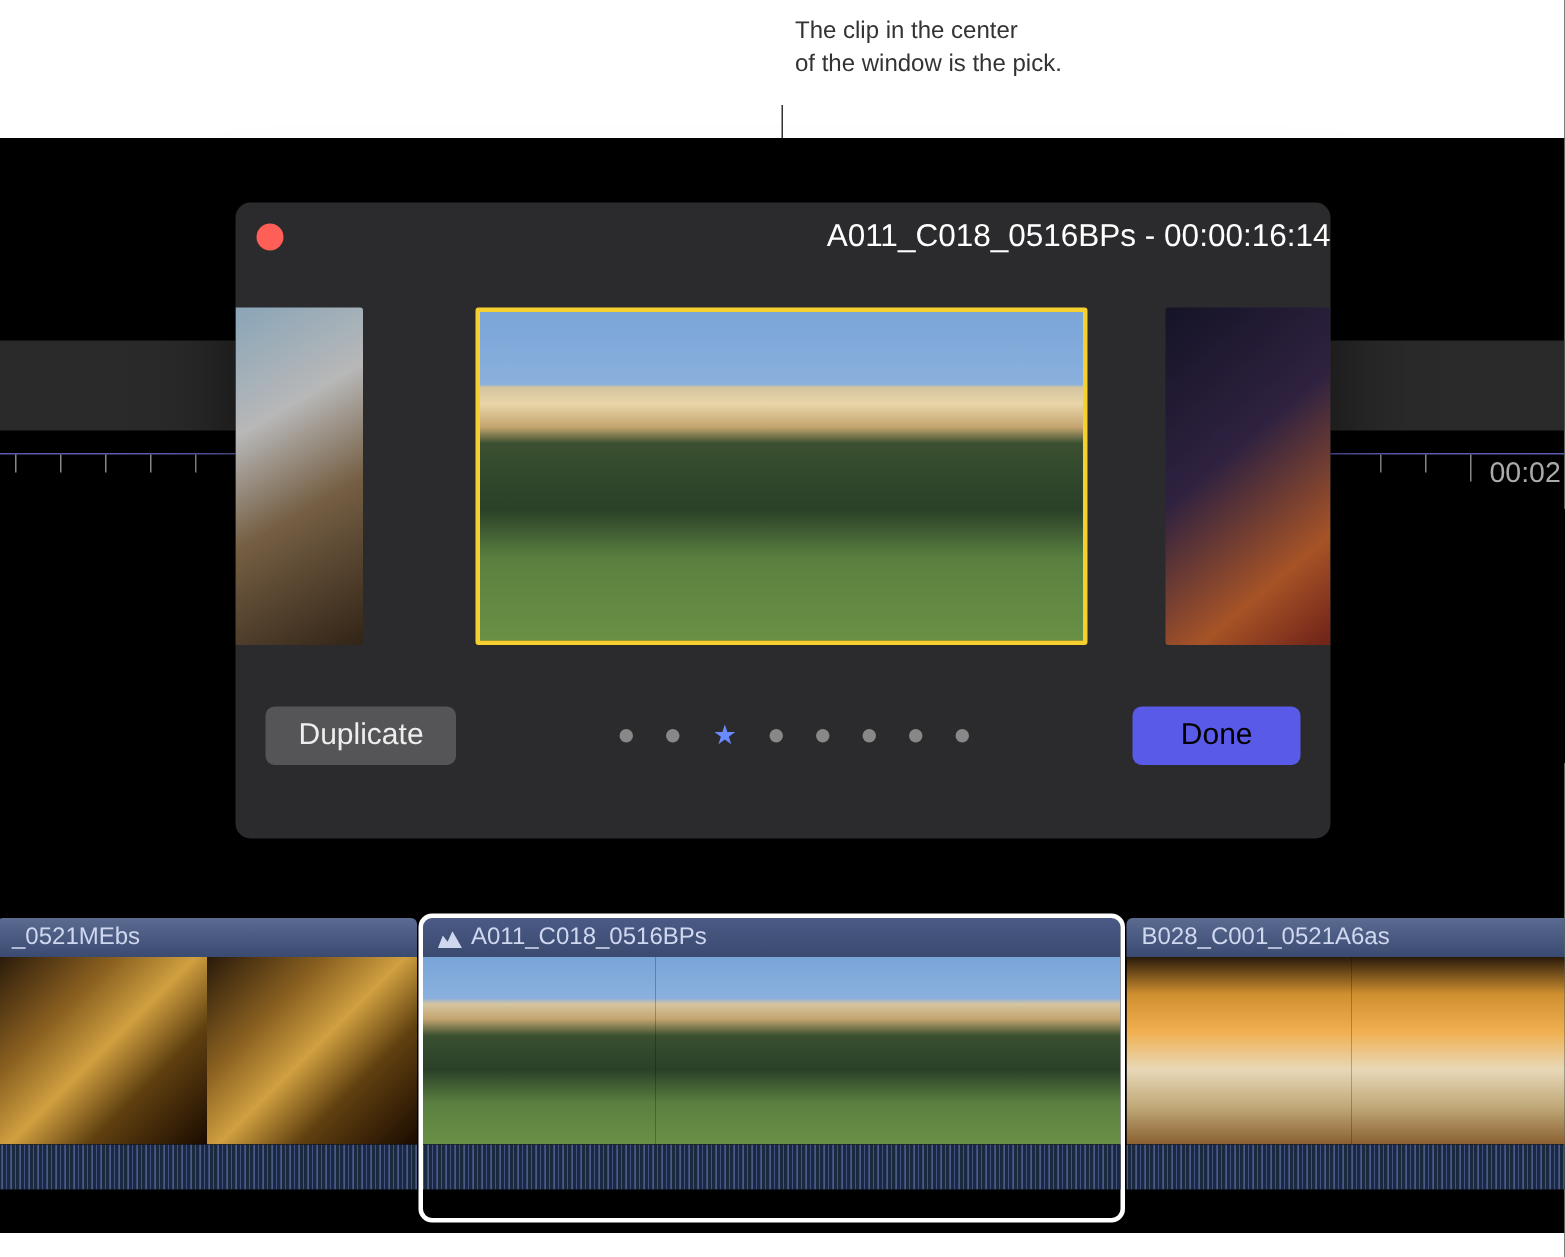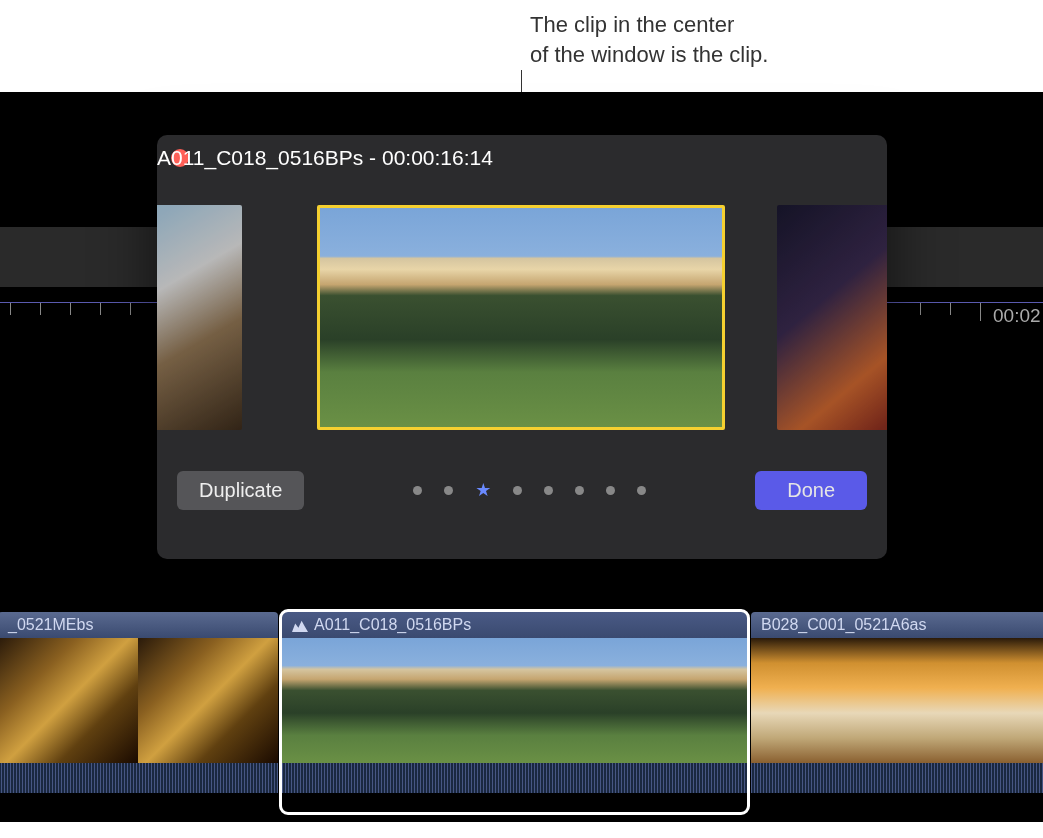--- a/index.html
+++ b/index.html
@@ -12,21 +12,21 @@
       height: 838px;
       background: white;
       font-family: -apple-system, BlinkMacSystemFont, "Helvetica Neue", Arial, sans-serif;
       overflow: hidden;
       position: relative;
     }
     .annotation {
       position: absolute;
       top: 10px;
       left: 530px;
-      font-size: 22px;
+      font-size: 16px;
       color: #333;
       line-height: 1.35;
     }
     .callout-line {
       position: absolute;
       left: 521px;
       top: 70px;
       width: 1px;
       height: 65px;
       background: #333;
@@ -94,21 +94,21 @@
       width: 18px;
       height: 18px;
       border-radius: 50%;
       background: #ff5f57;
       margin-right: 16px;
     }
     .window-title {
       position: absolute;
       left: 0;
       right: 0;
-      text-align: left;
+      text-align: right;
       color: #fff;
       font-size: 21px;
       font-weight: 500;
       pointer-events: none;
     }
     .carousel {
       height: 280px;
       position: relative;
       overflow: hidden;
     }
@@ -154,21 +154,21 @@
       font-size: 20px;
       border: none;
       cursor: pointer;
     }
     .btn-duplicate {
       background: #555558;
       color: #eee;
     }
     .btn-done {
       background: #5a5ae8;
-      color: #e5e5e5;
+      color: #000000;
       padding: 8px 32px;
     }
     .dots {
       display: flex;
       gap: 22px;
       align-items: center;
     }
     .dot {
       width: 9px;
       height: 9px;
@@ -255,21 +255,21 @@
       height: 14px;
       background: #d0d8f0;
       clip-path: polygon(0% 100%, 20% 40%, 40% 70%, 60% 20%, 80% 60%, 100% 100%);
     }
   </style>
 </head>
 <body>
 
 <div class="annotation">
   <div>The clip in the center</div>
-  <div>of the window is the clip.</div>
+  <div>of the window is the pick.</div>
 </div>
 <div class="callout-line"></div>
 
 <div class="app-area">
   <div class="dark-bar"></div>
 
   <div class="timeline-ruler">
     <div class="ruler-tick" style="left:10px"></div>
     <div class="ruler-tick" style="left:40px"></div>
     <div class="ruler-tick" style="left:70px"></div>

